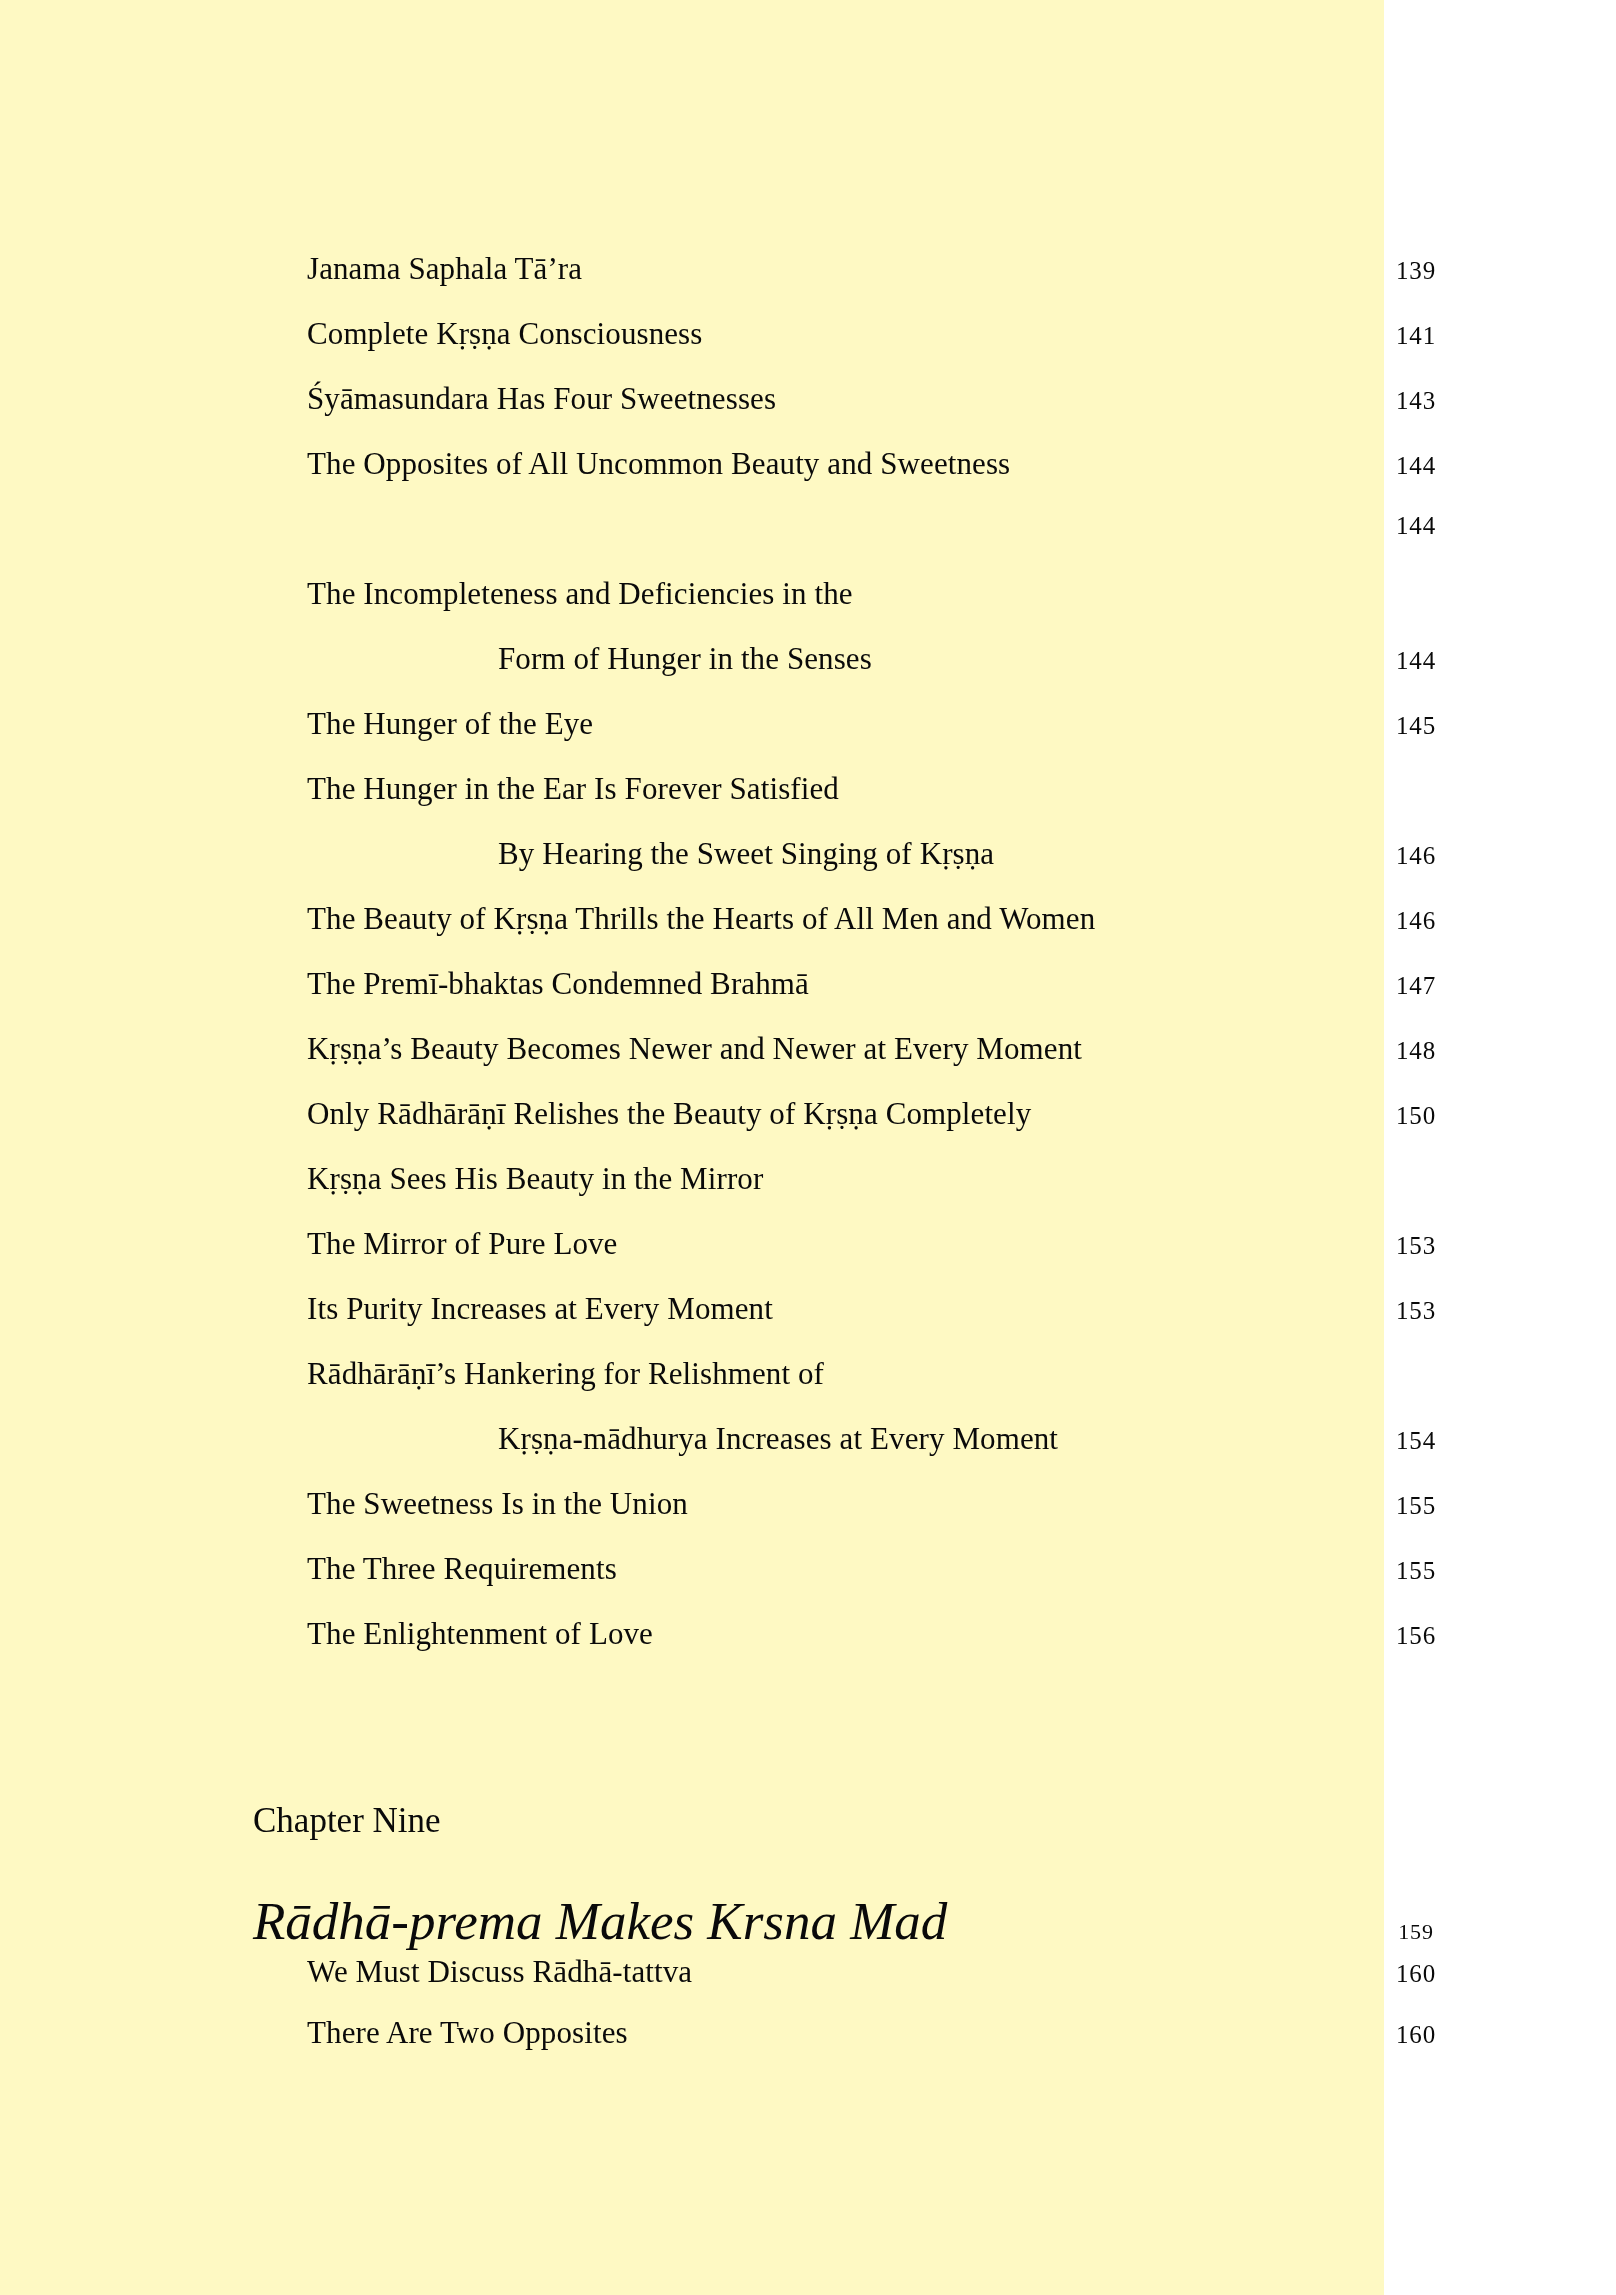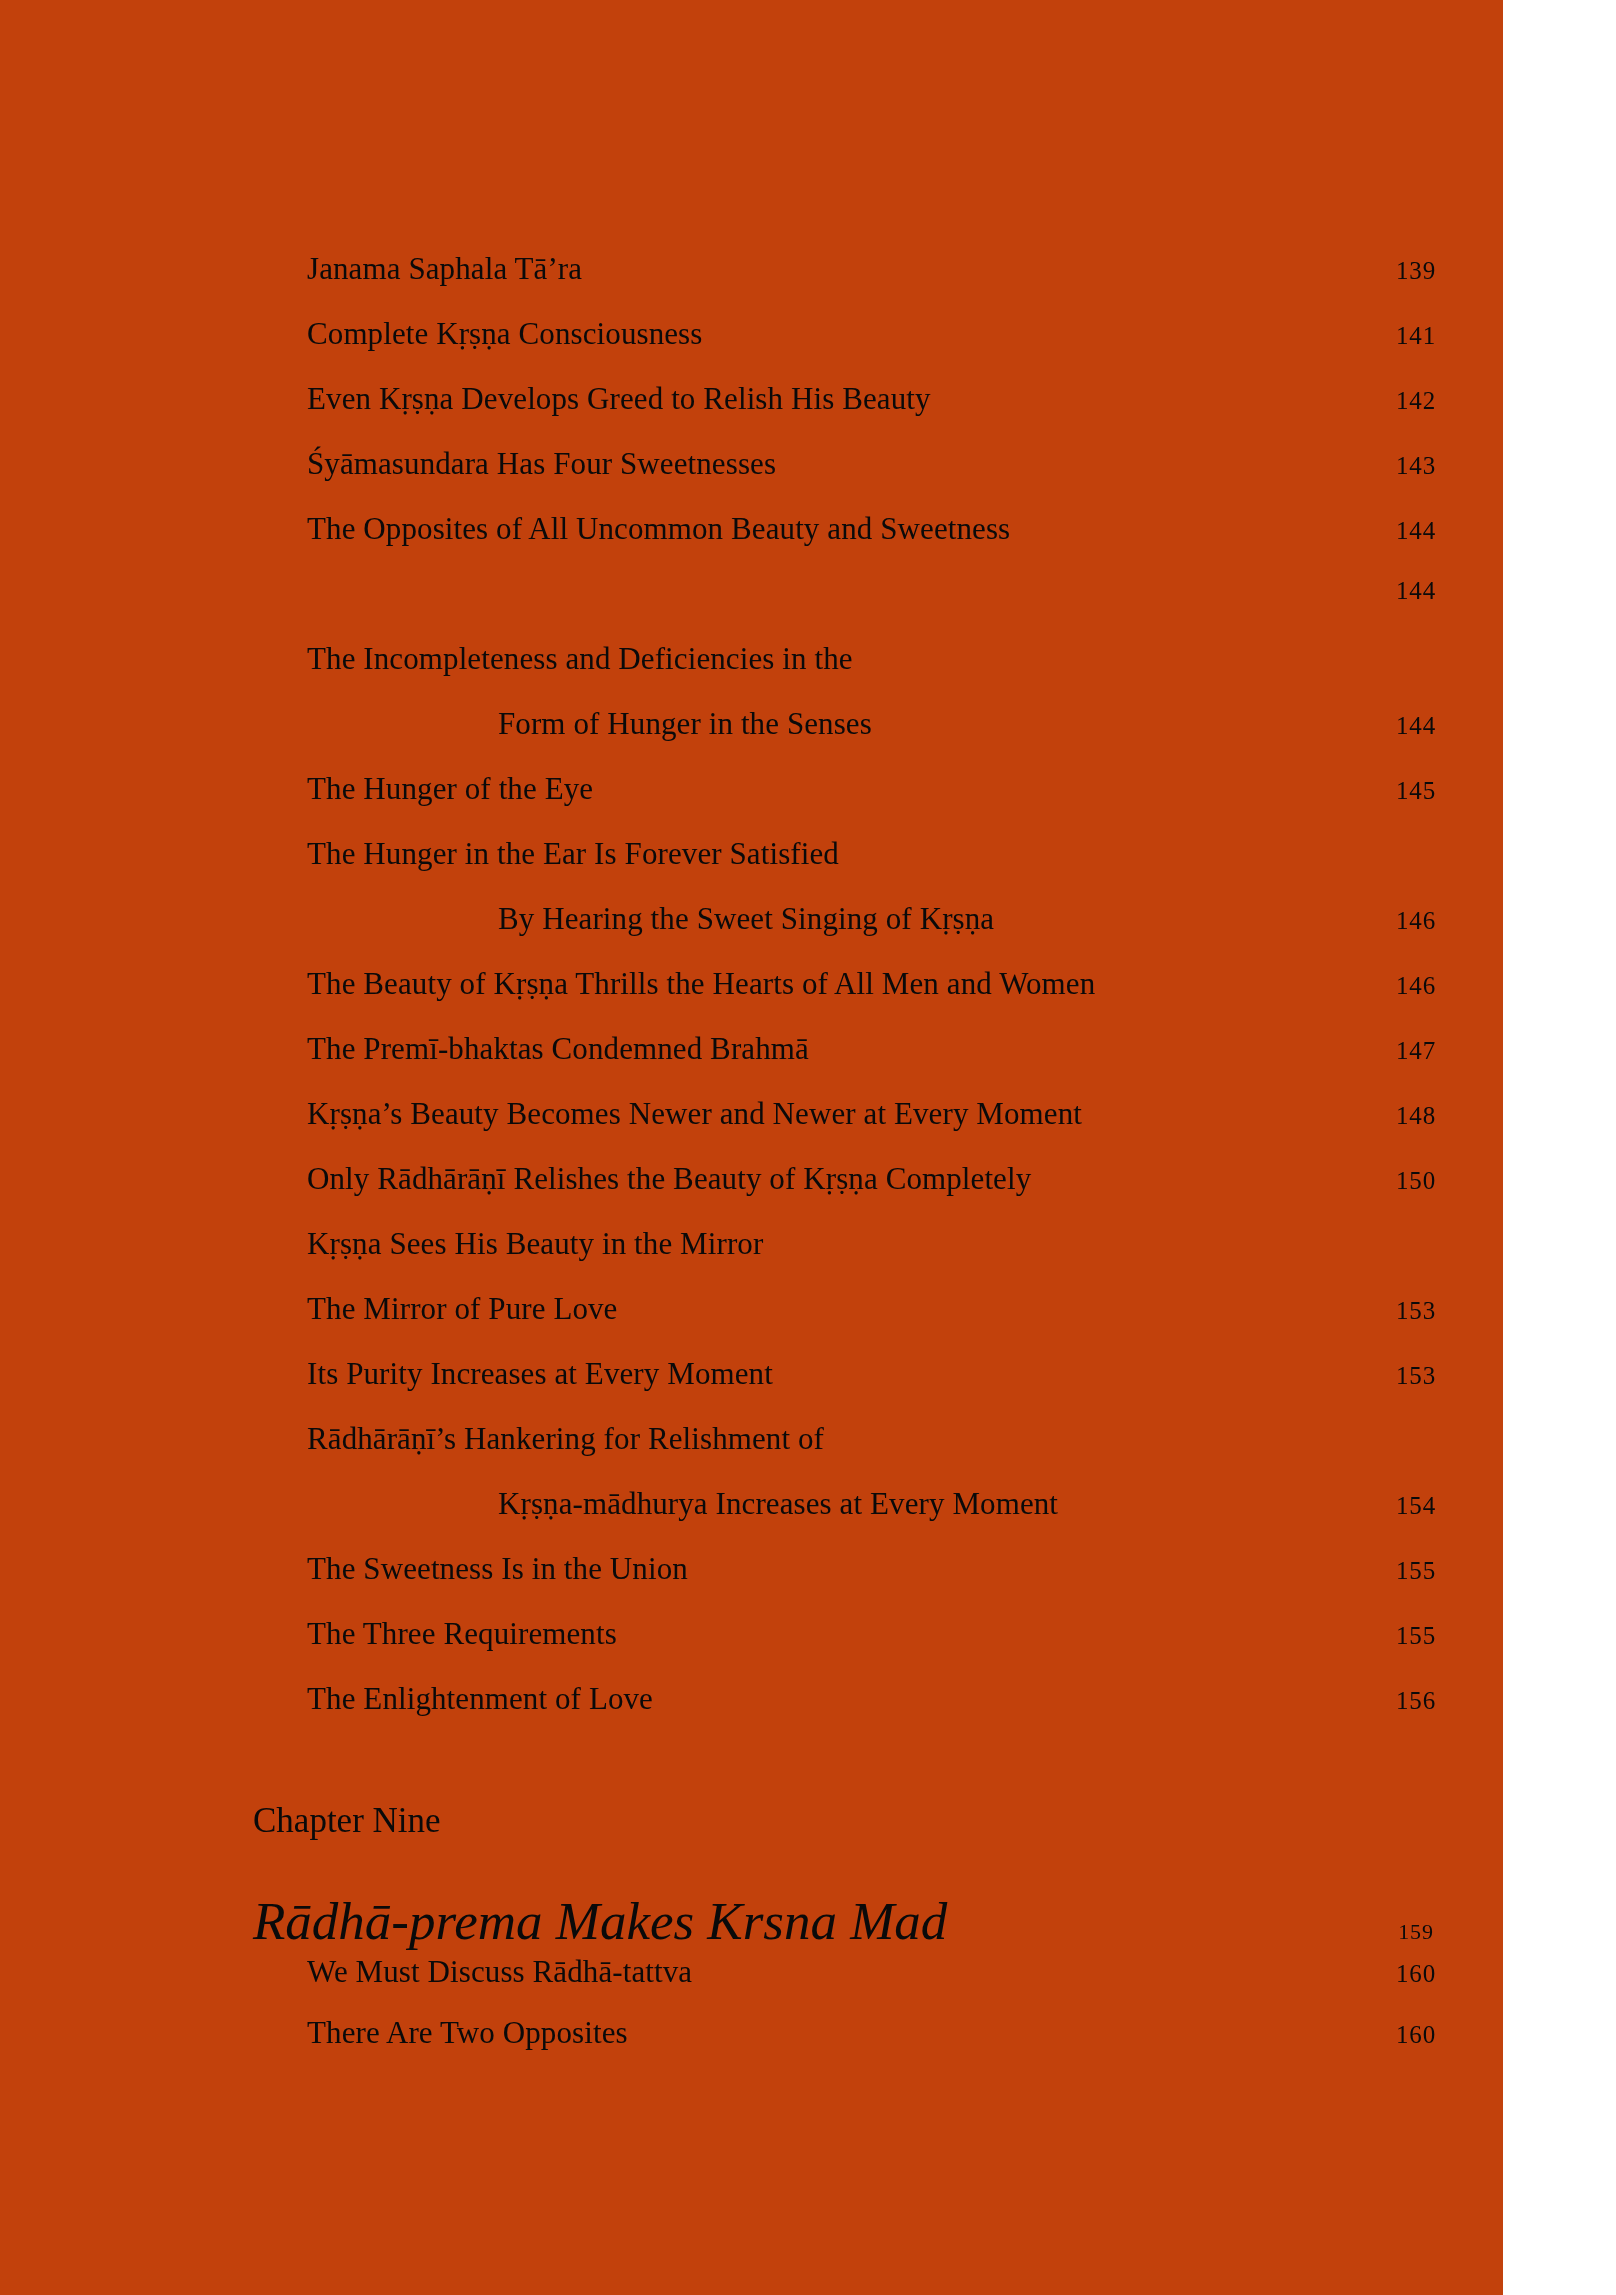--- a/index.html
+++ b/index.html
@@ -10,23 +10,23 @@
   body {
     width: 1617px;
     height: 2295px;
     overflow: hidden;
     font-family: "Liberation Serif", "DejaVu Serif", serif;
     color: #0a0a0a;
   }
 
   #page {
     position: relative;
-    width: 1503px;
+    width: 1384px;
     height: 2295px;
-    background: #c2410c;
+    background: #fef9c3;
   }
 
   
   #toc {
     position: absolute;
     left: 253px;
     top: 253px;
     width: 1209px;
   }
 
@@ -112,25 +112,20 @@
   <div id="toc">
       <div class="toc-row lvl1">
         <div class="toc-label">Janama Saphala Tā’ra</div>
         <div class="toc-spacer"></div>
         <div class="toc-page">139</div>
       </div>
       <div class="toc-row lvl1">
         <div class="toc-label">Complete Kṛṣṇa Consciousness</div>
         <div class="toc-spacer"></div>
         <div class="toc-page">141</div>
-      </div>
-      <div class="toc-row lvl1">
-        <div class="toc-label">Even Kṛṣṇa Develops Greed to Relish His Beauty</div>
-        <div class="toc-spacer"></div>
-        <div class="toc-page">142</div>
       </div>
       <div class="toc-row lvl1">
         <div class="toc-label">Śyāmasundara Has Four Sweetnesses</div>
         <div class="toc-spacer"></div>
         <div class="toc-page">143</div>
       </div>
       <div class="toc-row lvl1">
         <div class="toc-label">The Opposites of All Uncommon Beauty and Sweetness</div>
         <div class="toc-spacer"></div>
         <div class="toc-page">144</div>

